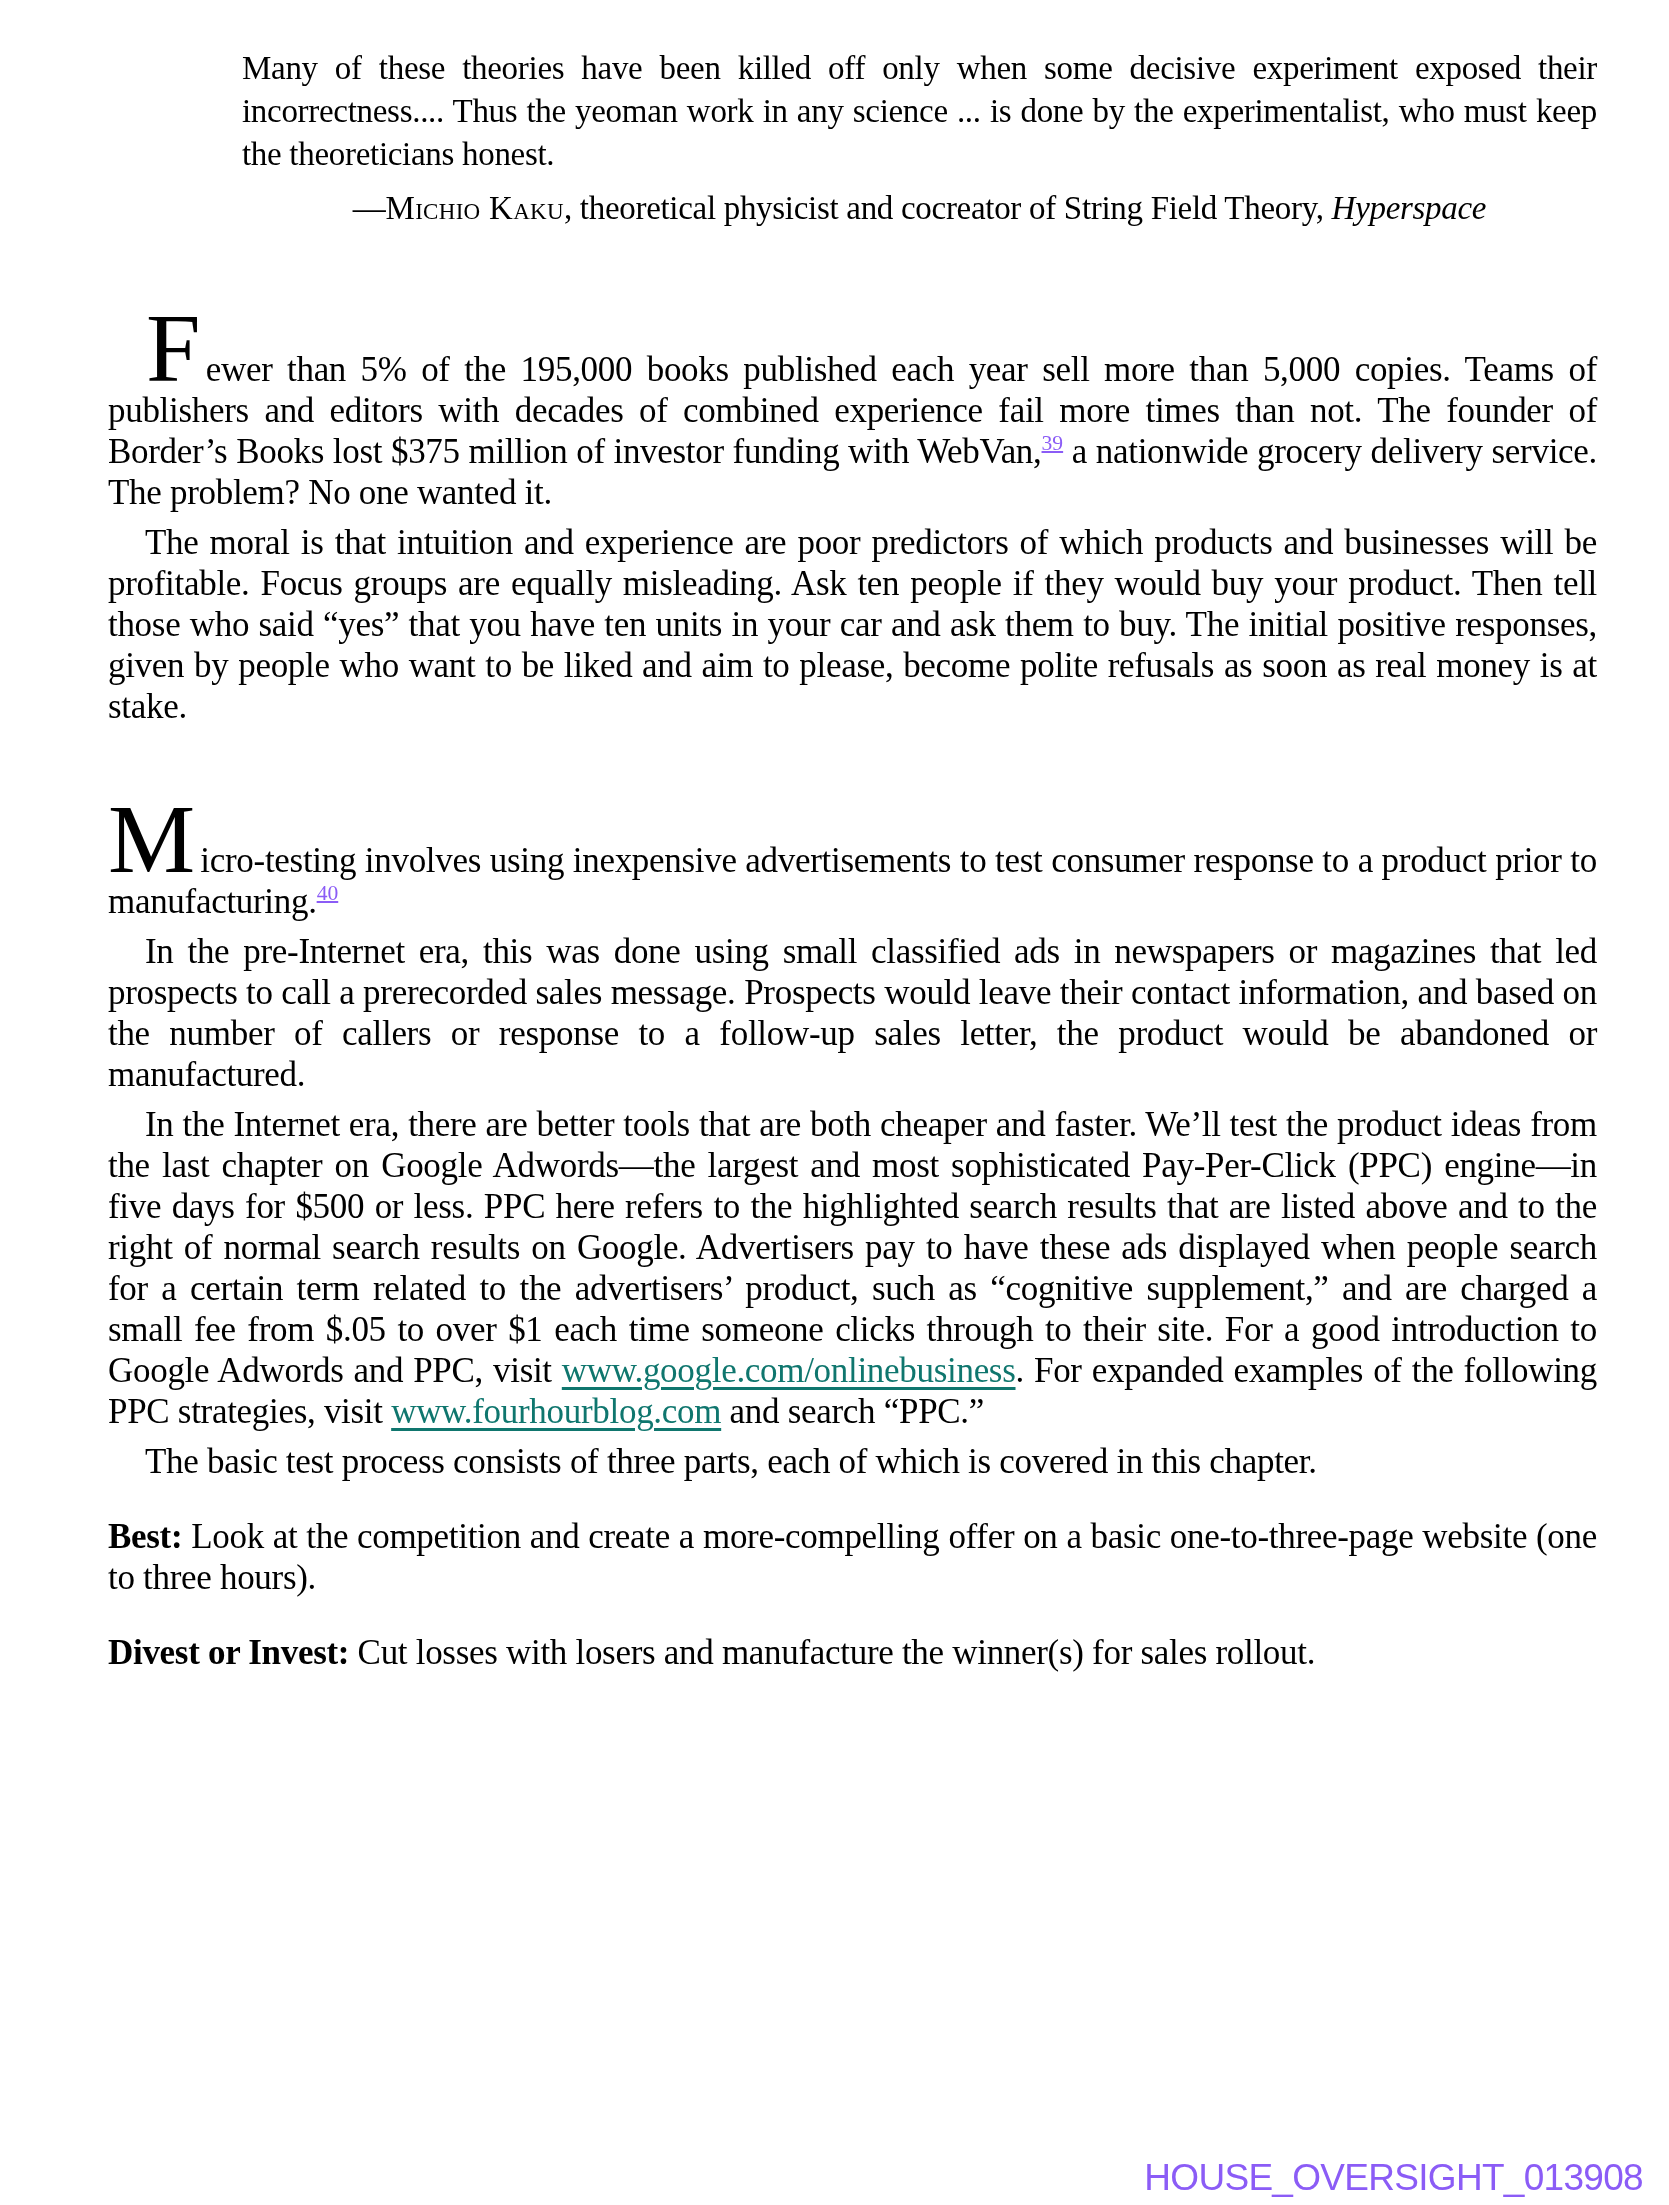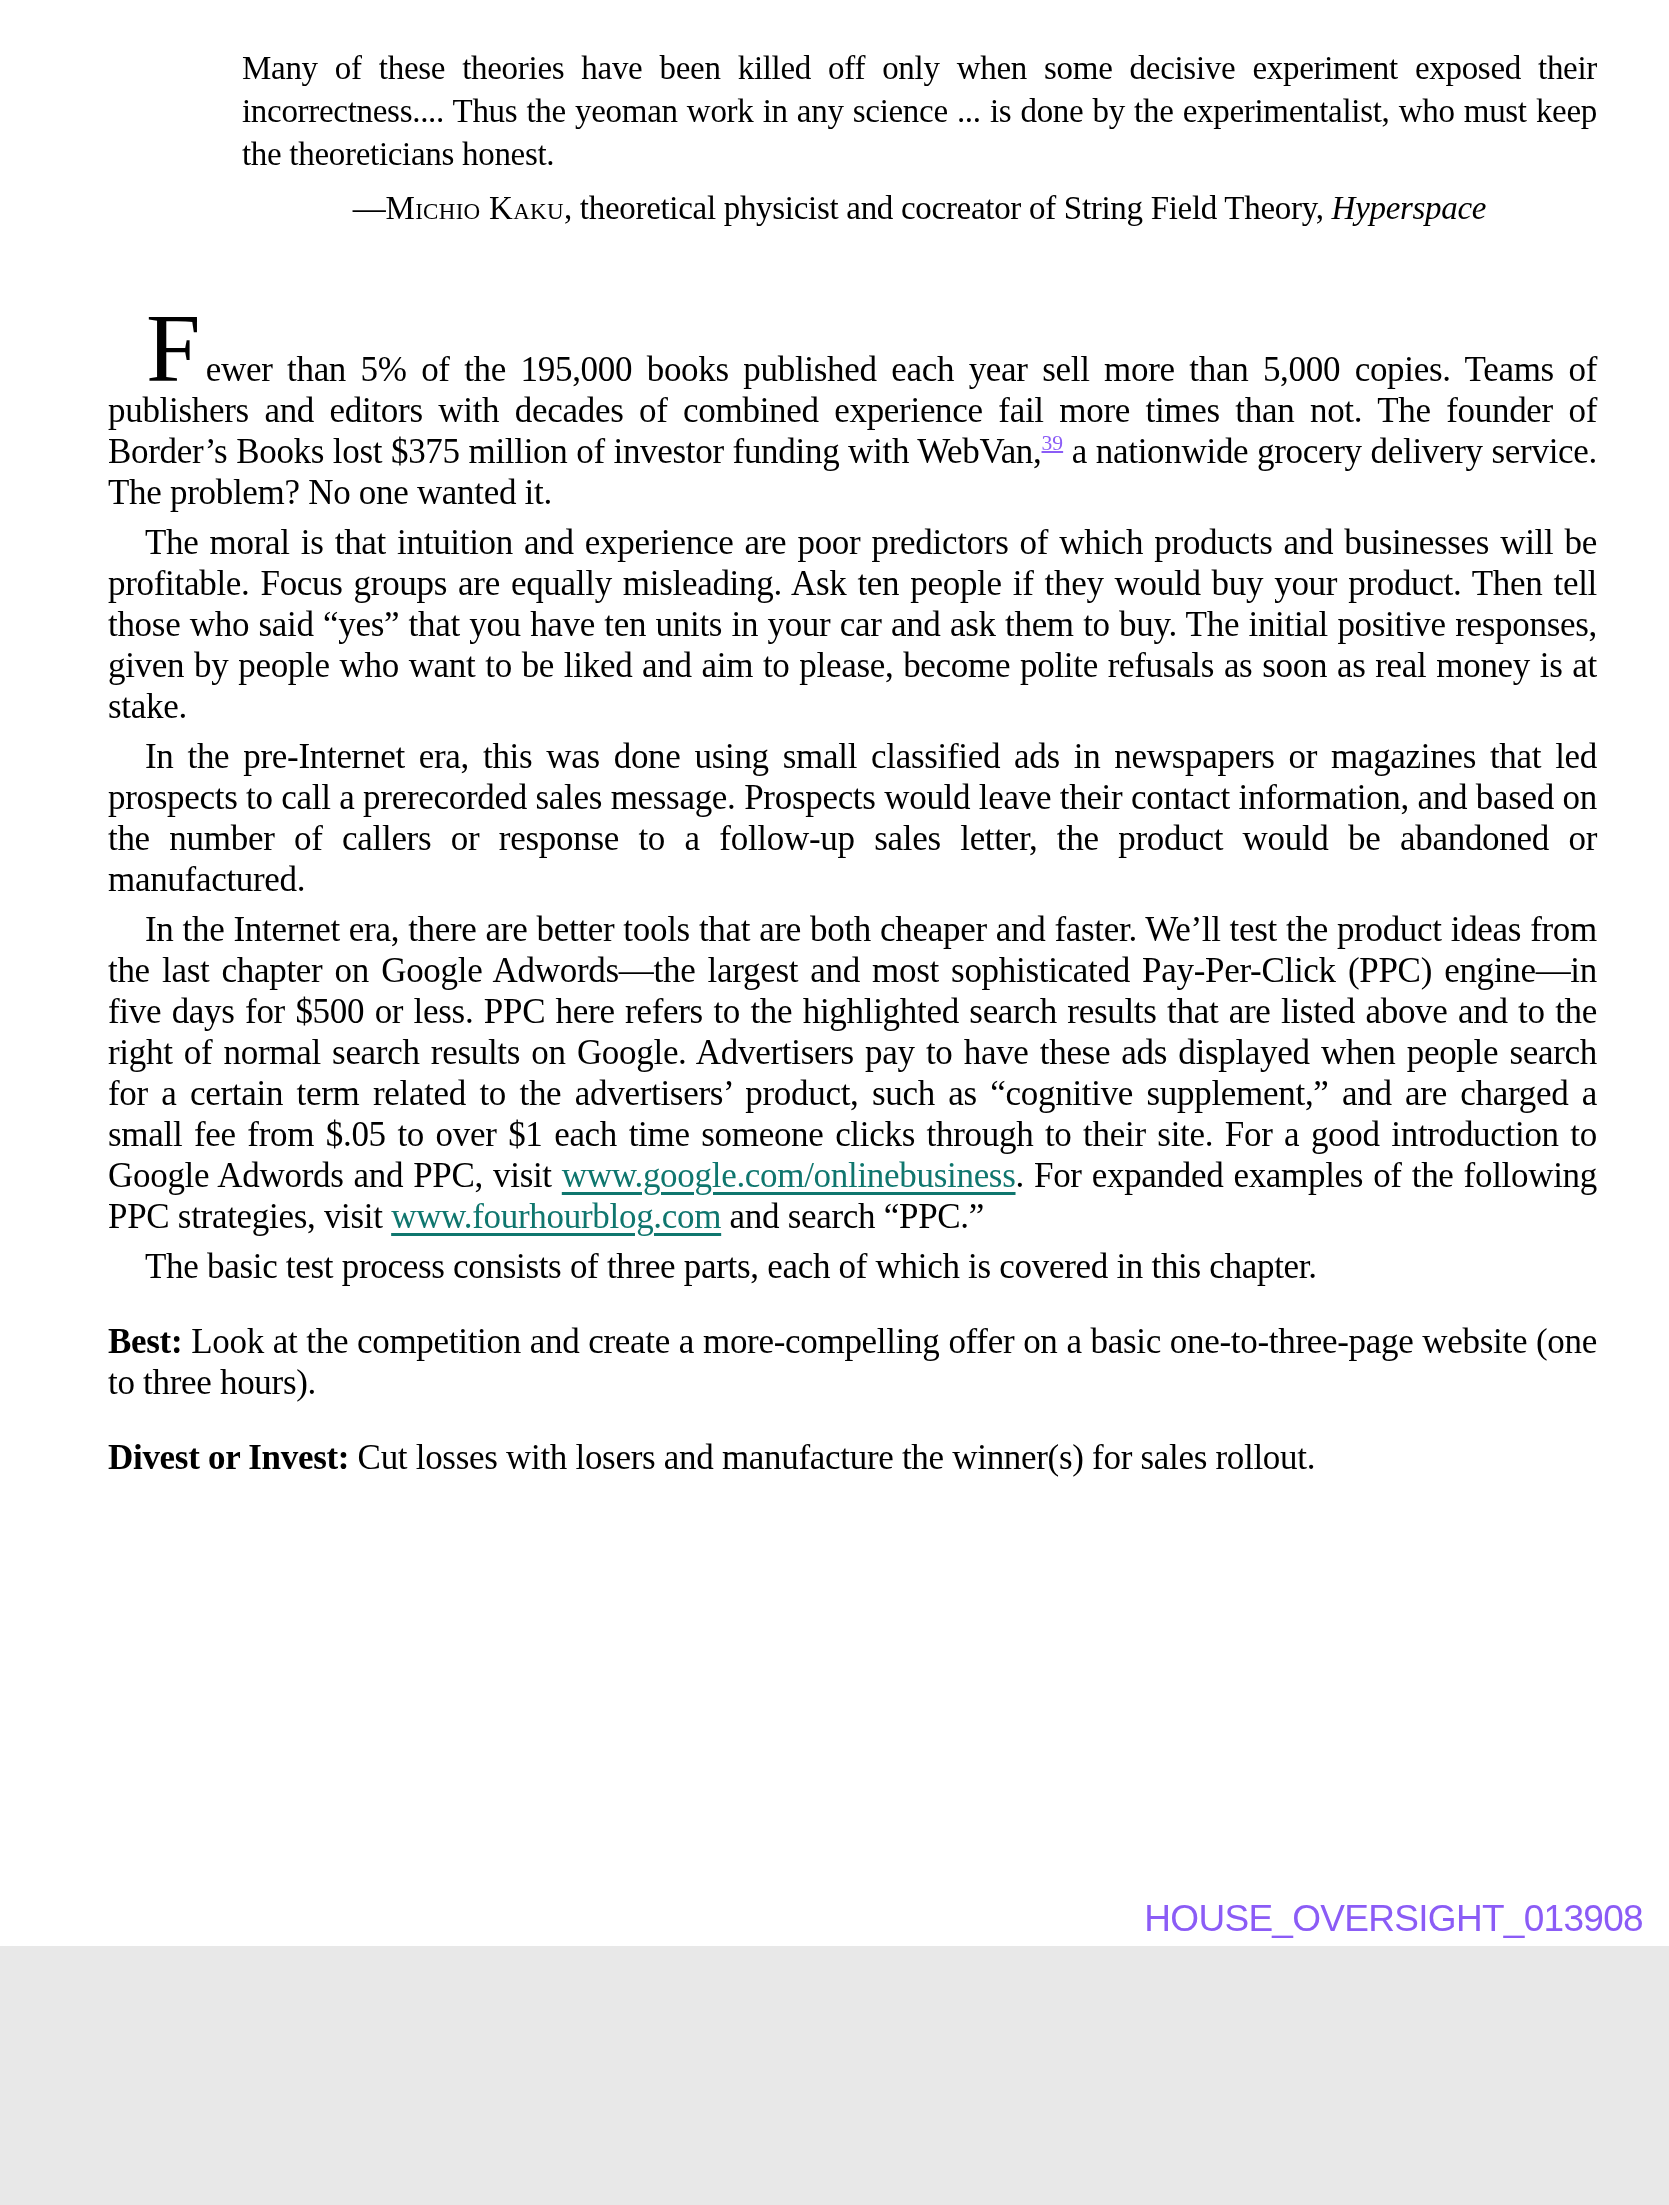--- a/index.html
+++ b/index.html
@@ -1,19 +1,19 @@
 <!DOCTYPE html>
 <html style="font-size:10.5px"><head>
 <meta charset="utf-8">
 <style>
   html, body { margin: 0; padding: 0; background: #e8e8e8; }
   .page {
     position: relative;
     width: 1669px;
-    height: 1946px;
+    height: 2205px;
     background: #ffffff;
     overflow: hidden;
     box-sizing: border-box;
     padding: 0 72px 0 108px;
     color: #000000;
     font-family: "Liberation Serif", serif;
     font-size: 35px;
     line-height: 41px;
     letter-spacing: -0.3px;
   }
@@ -93,20 +93,21 @@
     <p class="quote">Many of these theories have been killed off only when some decisive experiment exposed their incorrectness.... Thus the yeoman work in any science ... is done by the experimentalist, who must keep the theoreticians honest.</p>
     <p class="attribution"><span>—</span><span class="smallcaps">Michio Kaku</span><span>, theoretical physicist and cocreator of String Field Theory, </span><span class="italic">Hyperspace</span></p>
   </div>
 
   <p class="justify para-fewer"><span class="dropcap">F</span><span>ewer than 5% of the 195,000 books published each year sell more than 5,000 copies. Teams of publishers and editors with decades of combined experience fail more times than not. The founder of Border’s Books lost $375 million of investor funding with WebVan,</span><a class="fn-link">39</a><span> a nationwide grocery delivery service. The problem? No one wanted it.</span></p>
 
   <p class="justify indent para-moral">The moral is that intuition and experience are poor predictors of which products and businesses will be profitable. Focus groups are equally misleading. Ask ten people if they would buy your product. Then tell those who said “yes” that you have ten units in your car and ask them to buy. The initial positive responses, given by people who want to be liked and aim to please, become polite refusals as soon as real money is at stake.</p>
 
 
 
+  <p class="justify para-micro"><span class="dropcap">M</span><span>icro-testing involves using inexpensive advertisements to test consumer response to a product prior to manufacturing.</span><a class="fn-link">40</a></p>
 
   <p class="justify indent para-preinternet">In the pre-Internet era, this was done using small classified ads in newspapers or magazines that led prospects to call a prerecorded sales message. Prospects would leave their contact information, and based on the number of callers or response to a follow-up sales letter, the product would be abandoned or manufactured.</p>
 
   <p class="justify indent para-internet"><span>In the Internet era, there are better tools that are both cheaper and faster. We’ll test the product ideas from the last chapter on Google Adwords—the largest and most sophisticated Pay-Per-Click (PPC) engine—in five days for $500 or less. PPC here refers to the highlighted search results that are listed above and to the right of normal search results on Google. Advertisers pay to have these ads displayed when people search for a certain term related to the advertisers’ product, such as “cognitive supplement,” and are charged a small fee from $.05 to over $1 each time someone clicks through to their site. For a good introduction to Google Adwords and PPC, visit </span><a class="url-link">www.google.com/onlinebusiness</a><span>. For expanded examples of the following PPC strategies, visit </span><a class="url-link">www.fourhourblog.com</a><span> and search “PPC.”</span></p>
 
   <p class="justify indent para-basic">The basic test process consists of three parts, each of which is covered in this chapter.</p>
 
   <p class="justify item"><span class="bold">Best:</span><span> Look at the competition and create a more-compelling offer on a basic one-to-three-page website (one to three hours).</span></p>
 
 

